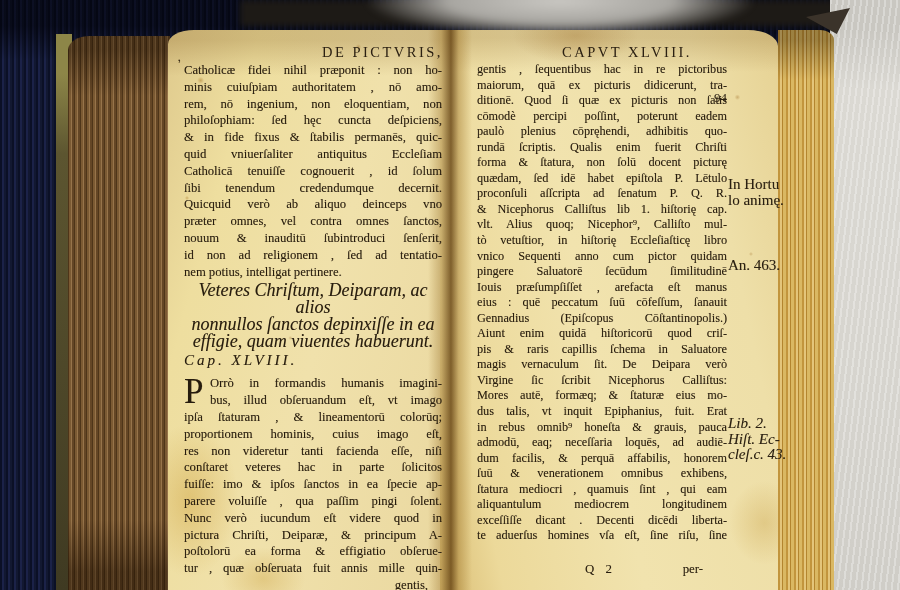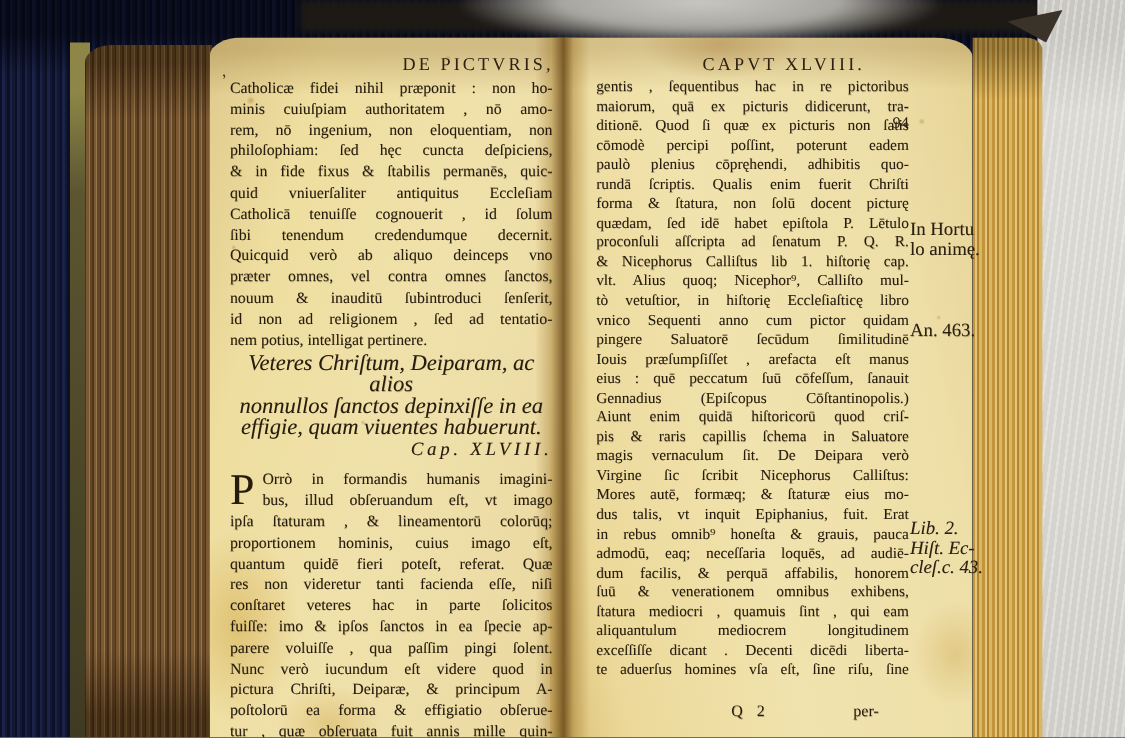--- a/index.html
+++ b/index.html
@@ -69,21 +69,21 @@
 
   .textcol{position:absolute;color:#261c0e;text-shadow:.3px .3px 0 rgba(70,50,20,.35);}
   .col-left{left:184px;top:62px;width:258px;font-size:12.6px;line-height:16.8px;}
   .col-right{left:477px;top:62px;width:250px;font-size:12.2px;line-height:15.55px;}
 
   .tl{text-align:justify;text-align-last:justify;}
   .endpara .tl:last-child{text-align-last:left;}
   .heading{margin-top:2px;font-size:18px;line-height:17px;}
   .heading .tl{font-style:italic;text-align:center;text-align-last:center;}
   .cap-line{height:22px;font-size:15px;font-style:italic;letter-spacing:3px;
-    text-align:right;padding-top:2px;}
+    text-align:left;padding-top:2px;}
   .para2-wrap{position:relative;margin-top:1px;}
   .dropcap{position:absolute;left:0;top:2px;font-size:35px;line-height:30px;color:#261c0e;}
   .para2-wrap .tl:nth-child(1),.para2-wrap .tl:nth-child(2){padding-left:26px;}
   .catchword-left{text-align:right;padding-right:14px;font-size:12.6px;line-height:16px;}
 
   .footer-right{position:relative;height:18px;margin-top:18px;font-size:12.8px;}
   .sig{position:absolute;left:108px;letter-spacing:4px;}
   .catchword-right{position:absolute;right:24px;}
 
   .margin-note{position:absolute;width:66px;font-size:15px;line-height:15.5px;
@@ -138,21 +138,20 @@
         <div class="tl">effigie, quam viuentes habuerunt.</div>
       </div>
     <div class="cap-line">Cap. XLVIII.</div>
     <div class="para2-wrap">
       <span class="dropcap">P</span>
       <div>
           <div class="tl">Orrò in formandis humanis imagini-</div>
           <div class="tl">bus, illud obſeruandum eſt, vt imago</div>
           <div class="tl">ipſa ſtaturam , &amp; lineamentorū colorūq;</div>
           <div class="tl">proportionem hominis, cuius imago eſt,</div>
-          <div class="tl">quantum quidē fieri poteſt, referat. Quæ</div>
           <div class="tl">res non videretur tanti facienda eſſe, niſi</div>
           <div class="tl">conſtaret veteres hac in parte ſolicitos</div>
           <div class="tl">fuiſſe: imo &amp; ipſos ſanctos in ea ſpecie ap-</div>
           <div class="tl">parere voluiſſe , qua paſſim pingi ſolent.</div>
           <div class="tl">Nunc verò iucundum eſt videre quod in</div>
           <div class="tl">pictura Chriſti, Deiparæ, &amp; principum A-</div>
           <div class="tl">poſtolorū ea forma &amp; effigiatio obſerue-</div>
           <div class="tl">tur , quæ obſeruata fuit annis mille quin-</div>
         </div>
     </div>

